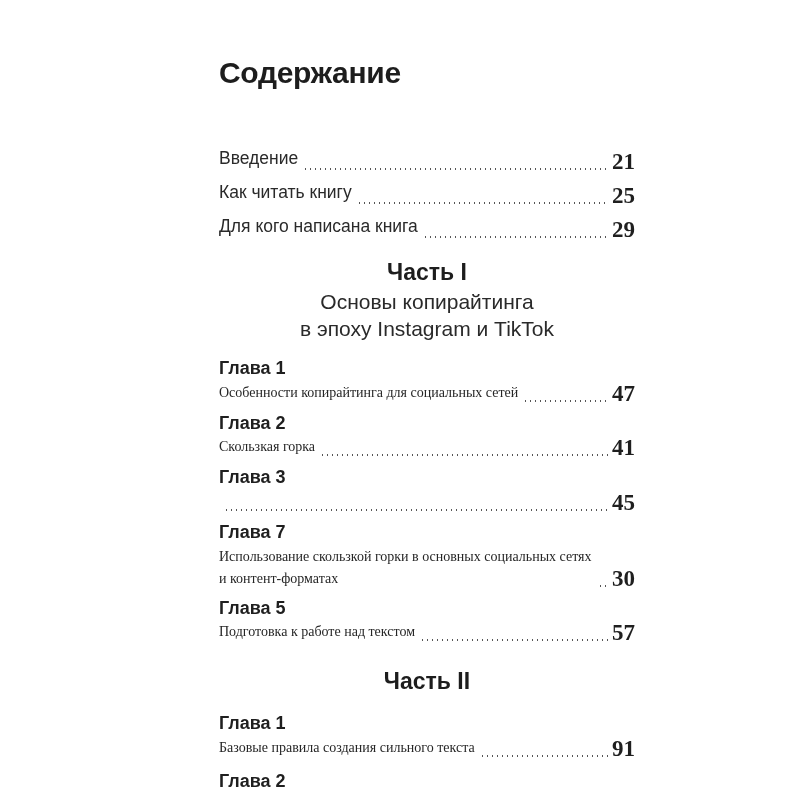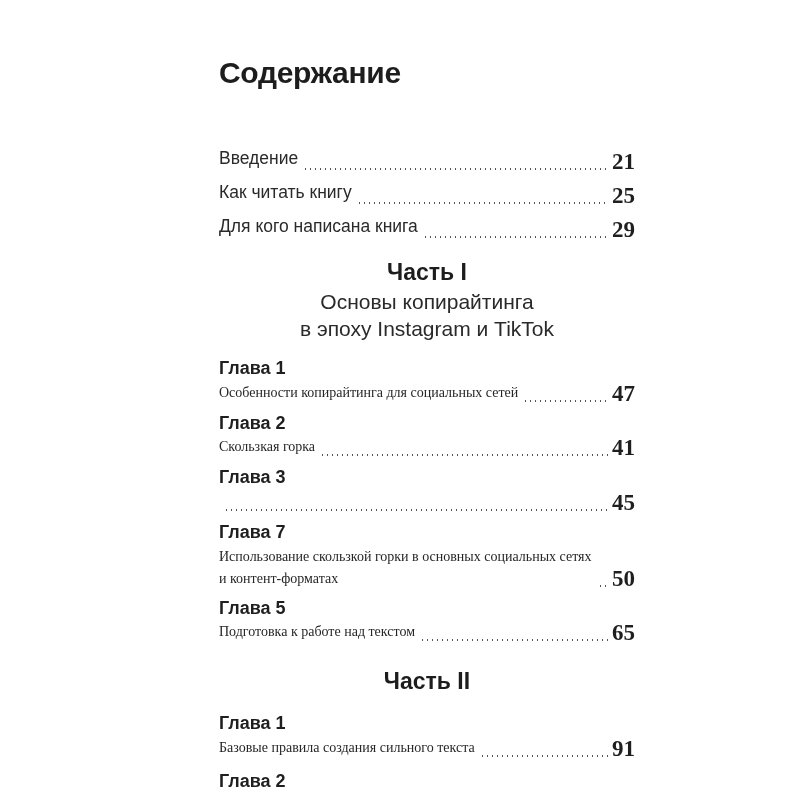--- a/index.html
+++ b/index.html
@@ -165,30 +165,30 @@
           <span class="leader"></span>
           <span class="pagenum">45</span>
         </div>
       </div>
 
       <div class="chapter">
         <div class="chapter-label">Глава 7</div>
         <div class="toc-row">
           <span class="chapter-title">Использование скользкой горки в основных социальных сетях и контент-форматах</span>
           <span class="leader"></span>
-          <span class="pagenum">50</span>
+          <span class="pagenum">30</span>
         </div>
       </div>
 
       <div class="chapter">
         <div class="chapter-label">Глава 5</div>
         <div class="toc-row">
           <span class="chapter-title">Подготовка к работе над текстом</span>
           <span class="leader"></span>
-          <span class="pagenum">65</span>
+          <span class="pagenum">57</span>
         </div>
       </div>
 
     </div>
   </section>
 
   <section class="part part2">
     <h2 class="part-heading">Часть II</h2>
     <div class="chapters">
 

